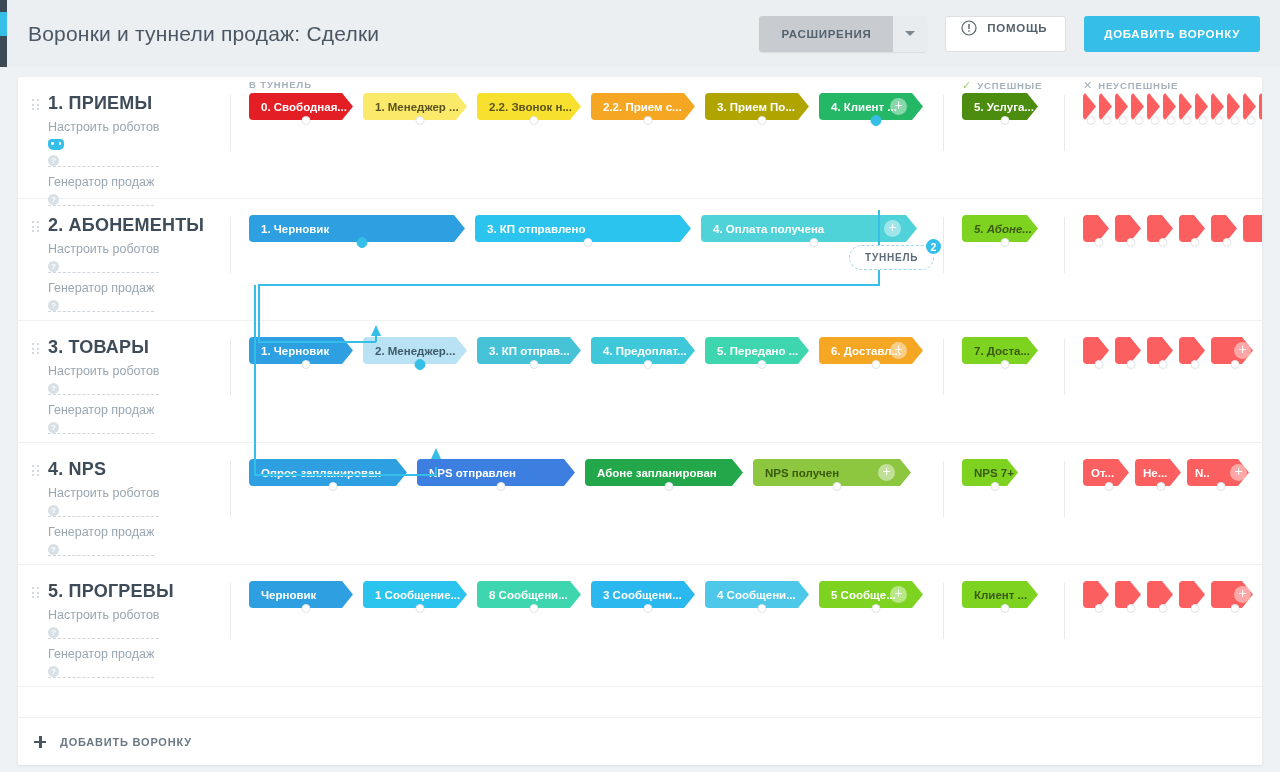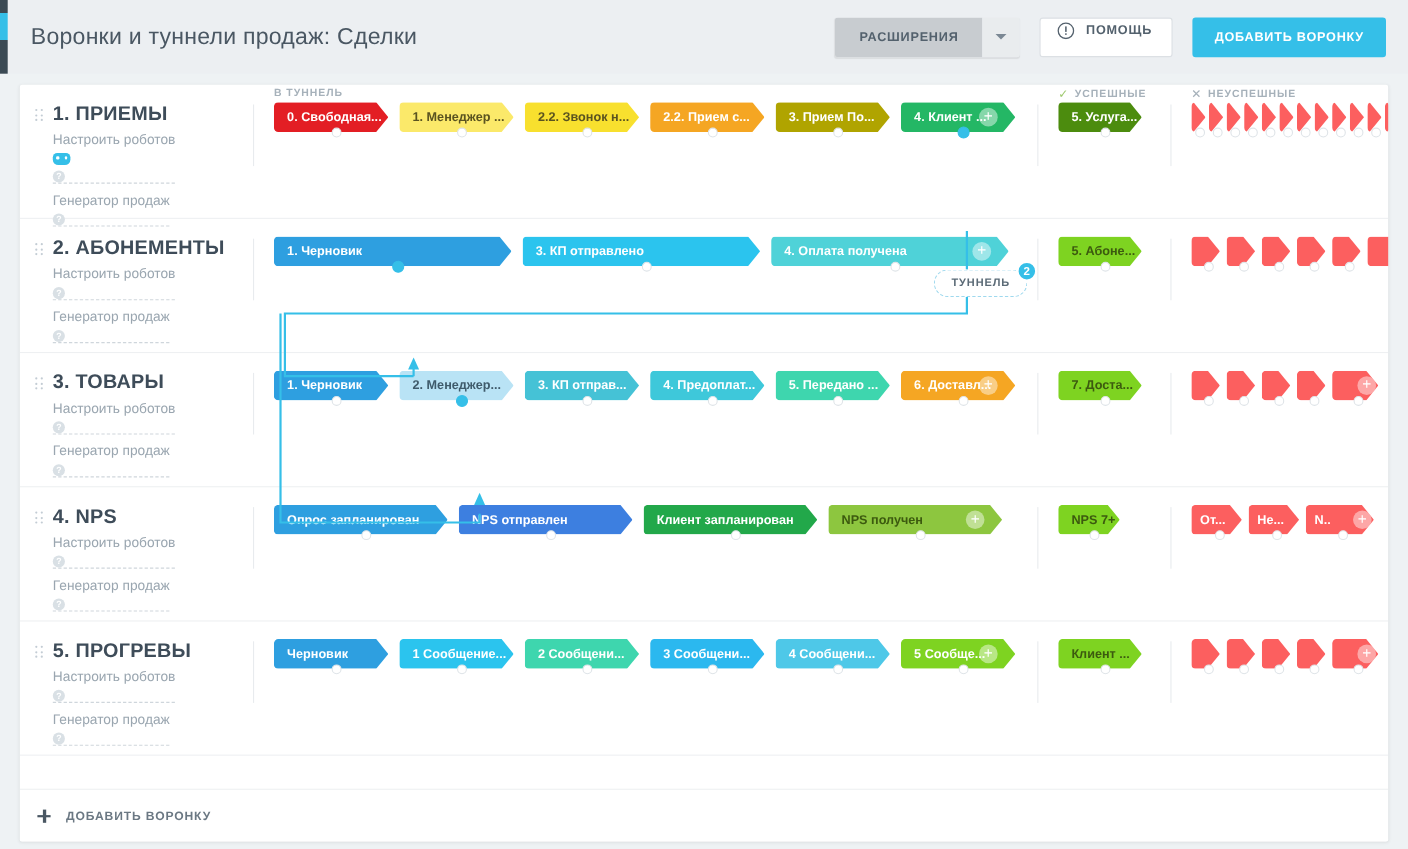--- a/index.html
+++ b/index.html
@@ -588,21 +588,21 @@
             <div class="stage-wrap">
               <div class="stage haspl" style="background: rgb(79, 210, 216); color: rgb(255, 255, 255); width: 216px;">
                 <span class="label">4. Оплата получена</span>
                 <span class="plus">+</span>
               </div>
               <span class="stage-dot"></span>
             </div>
           </div>
         </div>
         <div class="divider"></div>
-        <div class="stages-area" style="padding-left: 18px; width: 120px;">
+        <div class="stages-area" style="padding-left: 18px; width: 120px; font-style: italic;">
           <div class="stage-group">
             <div class="stage-wrap">
               <div class="stage" style="background: rgb(126, 211, 33); color: rgb(60, 90, 15); width: 76px;">
                 <span class="label">5. Абоне...</span>
               </div>
               <span class="stage-dot"></span>
             </div>
           </div>
         </div>
         <div class="divider"></div>
@@ -790,21 +790,21 @@
               <span class="stage-dot"></span>
             </div>
             <div class="stage-wrap">
               <div class="stage" style="background: rgb(61, 127, 224); color: rgb(255, 255, 255); width: 158px;">
                 <span class="label">NPS отправлен</span>
               </div>
               <span class="stage-dot"></span>
             </div>
             <div class="stage-wrap">
               <div class="stage" style="background: rgb(34, 168, 74); color: rgb(255, 255, 255); width: 158px;">
-                <span class="label">Клиент запланирован</span>
+                <span class="label">Абоне запланирован</span>
               </div>
               <span class="stage-dot"></span>
             </div>
             <div class="stage-wrap">
               <div class="stage haspl" style="background: rgb(141, 198, 63); color: rgb(60, 90, 15); width: 158px;">
                 <span class="label">NPS получен</span>
                 <span class="plus">+</span>
               </div>
               <span class="stage-dot"></span>
             </div>
@@ -878,21 +878,21 @@
               <span class="stage-dot"></span>
             </div>
             <div class="stage-wrap">
               <div class="stage" style="background: rgb(43, 196, 238); color: rgb(255, 255, 255); width: 104px;">
                 <span class="label">1 Сообщение...</span>
               </div>
               <span class="stage-dot"></span>
             </div>
             <div class="stage-wrap">
               <div class="stage" style="background: rgb(62, 214, 174); color: rgb(255, 255, 255); width: 104px;">
-                <span class="label">2 Сообщени...</span>
+                <span class="label">8 Сообщени...</span>
               </div>
               <span class="stage-dot"></span>
             </div>
             <div class="stage-wrap">
               <div class="stage" style="background: rgb(43, 184, 239); color: rgb(255, 255, 255); width: 104px;">
                 <span class="label">3 Сообщени...</span>
               </div>
               <span class="stage-dot"></span>
             </div>
             <div class="stage-wrap">

